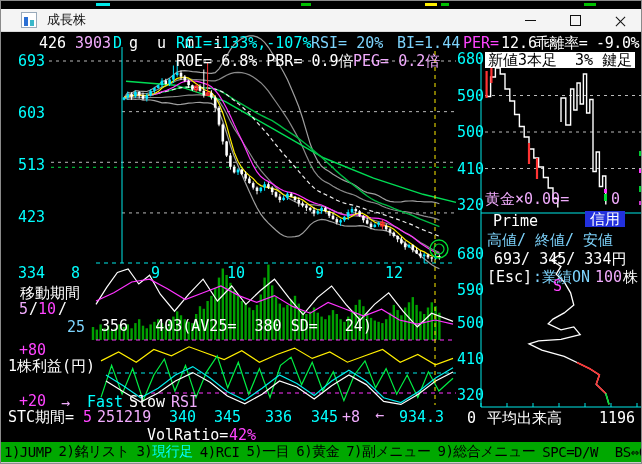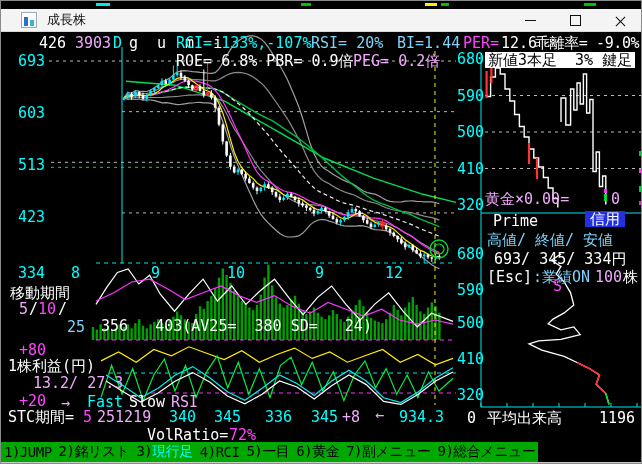--- a/index.html
+++ b/index.html
@@ -23,21 +23,21 @@
   .glyph-close::before,.glyph-close::after{content:"";position:absolute;left:5px;top:0;width:1px;height:13px;background:#111;}
   .glyph-close::before{transform:rotate(45deg);}
   .glyph-close::after{transform:rotate(-45deg);}
   #charts{position:absolute;left:0;top:0;width:642px;height:464px;z-index:1;}
   .lbl{position:absolute;font-size:15px;line-height:16px;white-space:pre;z-index:3;}
   .wh{color:#ffffff}.cy{color:#00ffff}.yw{color:#f0abfc}.mg{color:#ff44ff}.gn{color:#7dd3fc}
   .inv{background:#ffffff;color:#000;padding:0 3px;}
   .credit{background:#2230dd;color:#fff;padding:0 5px;}
   .spread{letter-spacing:5px;}
   .tight{letter-spacing:-0.4px;}
-  .menubar{position:absolute;left:0;top:441px;width:537px;height:20px;background:#00a800;color:#000;
+  .menubar{position:absolute;left:0;top:441px;width:642px;height:20px;background:#00a800;color:#000;
            font-size:14px;letter-spacing:-0.5px;display:flex;align-items:center;padding-left:3px;
            box-sizing:border-box;white-space:pre;z-index:5;}
   .menu-item{margin-right:7px;}
   .menu-item .accent{color:#00ffff;}
   .bottomstrip{position:absolute;left:0;top:461px;width:642px;height:3px;background:#c9c9c9;z-index:5;}
 </style>
 </head>
 <body>
 
 <div class="window">
@@ -408,47 +408,46 @@
   <span class="lbl cy" style="left:17px;top:156px">513</span>
   <span class="lbl cy" style="left:17px;top:208px">423</span>
   <span class="lbl cy" style="left:17px;top:264px">334</span>
 
   <span class="lbl cy" style="left:70px;top:264px">8</span>
   <span class="lbl cy" style="left:150px;top:264px">9</span>
   <span class="lbl cy" style="left:226px;top:264px">10</span>
   <span class="lbl cy" style="left:314px;top:264px">9</span>
   <span class="lbl cy" style="left:384px;top:264px">12</span>
 
-  <span class="lbl wh" style="left:9px;top:284px">移動期間</span>
+  <span class="lbl wh" style="left:19px;top:284px">移動期間</span>
   <span class="lbl yw" style="left:18px;top:300px">5</span>
   <span class="lbl wh" style="left:28px;top:300px">/</span>
   <span class="lbl mg" style="left:37px;top:300px">10</span>
   <span class="lbl wh" style="left:57px;top:300px">/</span>
   <span class="lbl gn" style="left:66px;top:318px">25</span>
   <span class="lbl wh" style="left:100px;top:317px">356   403(AV25=  380 SD=   24)</span>
   <span class="lbl mg" style="left:18px;top:341px">+80</span>
   <span class="lbl wh" style="left:7px;top:357px">1株利益(円)</span>
-  <span class="lbl yw" style="left:32px;top:374px">13.2/ 27.3</span>
   <span class="lbl mg" style="left:18px;top:392px">+20</span>
   <span class="lbl yw" style="left:60px;top:394px">→</span>
   <span class="lbl cy" style="left:86px;top:393px">Fast</span>
   <span class="lbl wh" style="left:128px;top:393px">Slow</span>
   <span class="lbl yw" style="left:170px;top:393px">RSI</span>
   <span class="lbl wh" style="left:7px;top:408px">STC期間=</span>
   <span class="lbl mg" style="left:82px;top:408px">5</span>
   <span class="lbl yw" style="left:96px;top:408px">251219</span>
   <span class="lbl cy" style="left:168px;top:408px">340</span>
   <span class="lbl cy" style="left:213px;top:408px">345</span>
   <span class="lbl cy" style="left:264px;top:408px">336</span>
   <span class="lbl cy" style="left:310px;top:408px">345</span>
   <span class="lbl yw" style="left:341px;top:408px">+8</span>
   <span class="lbl yw" style="left:374px;top:406px">←</span>
   <span class="lbl cy" style="left:398px;top:408px">934.3</span>
   <span class="lbl wh" style="left:146px;top:426px">VolRatio=</span>
-  <span class="lbl mg" style="left:228px;top:426px">72%</span>
+  <span class="lbl mg" style="left:228px;top:426px">42%</span>
 
   <span class="lbl cy" style="left:456px;top:50px">680</span>
   <span class="lbl cy" style="left:456px;top:87px">590</span>
   <span class="lbl cy" style="left:456px;top:123px">500</span>
   <span class="lbl cy" style="left:456px;top:160px">410</span>
   <span class="lbl cy" style="left:456px;top:196px">320</span>
   <span class="lbl yw" style="left:484px;top:190px">黄金×0.00=</span>
   <span class="lbl yw" style="left:610px;top:190px">0</span>
   <span class="lbl wh" style="left:492px;top:212px">Prime</span>
   <span class="lbl credit" style="left:584px;top:210px">信用</span>

